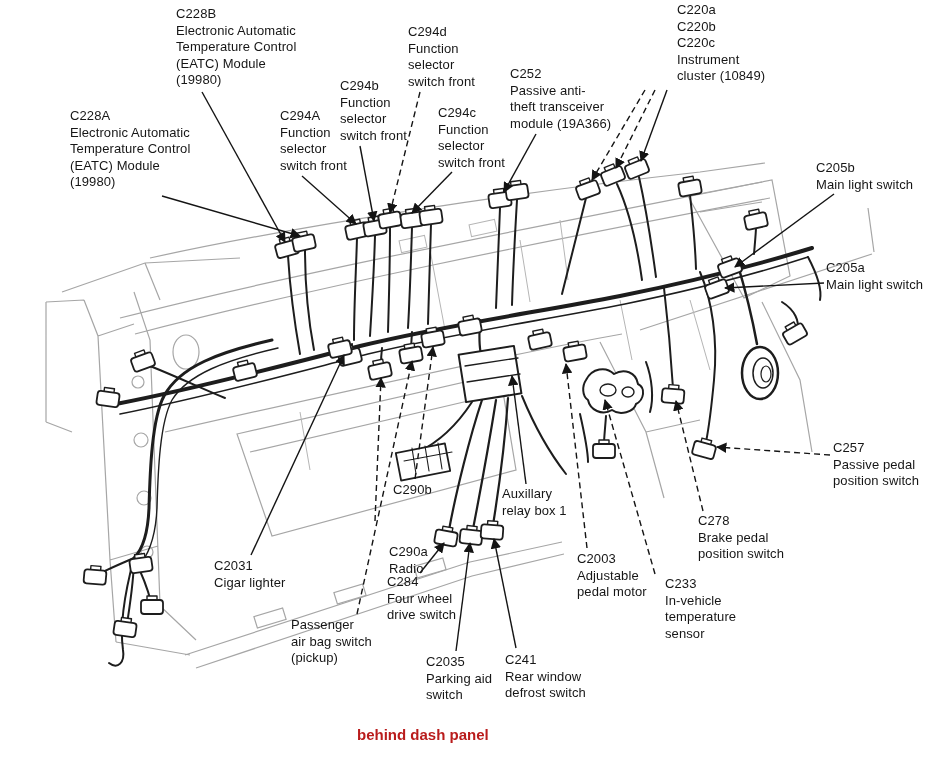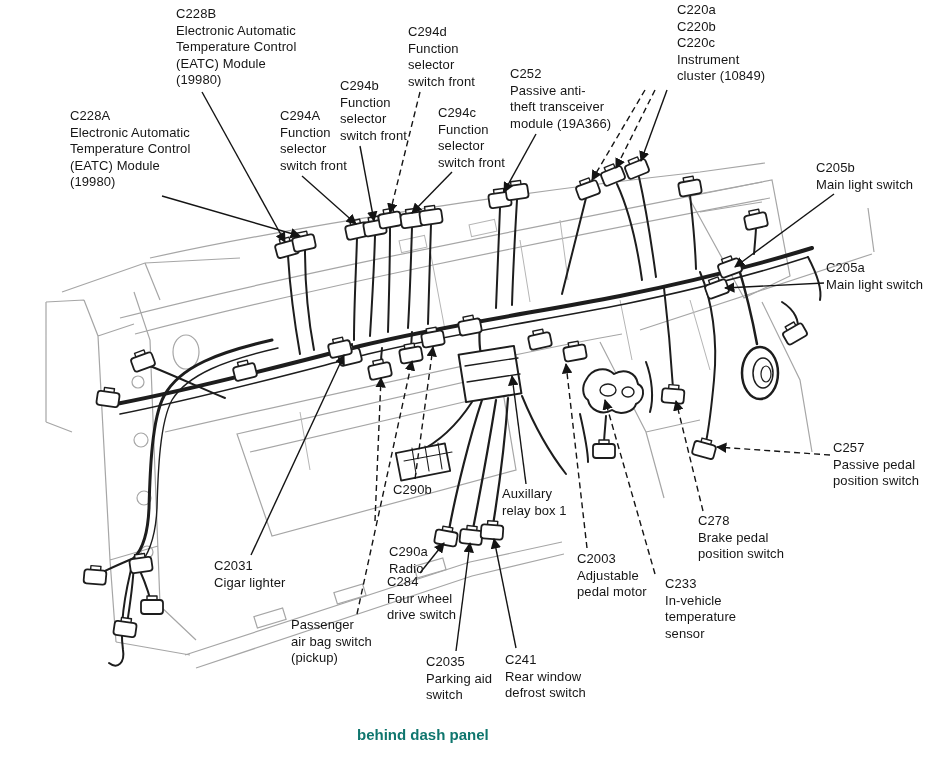--- a/index.html
+++ b/index.html
@@ -7,21 +7,21 @@
     position:relative;width:932px;height:768px;background:#ffffff;overflow:hidden;
     font-family:"Liberation Sans",sans-serif;
   }
   #art{position:absolute;left:0;top:0;}
   .dlabel{
     position:absolute;font-size:13px;line-height:16.5px;color:#161616;
     white-space:nowrap;letter-spacing:.1px;
   }
   .dlabel div{white-space:nowrap;}
   #caption{
-    position:absolute;font-size:15px;font-weight:700;color:#0f766e;white-space:nowrap;
+    position:absolute;font-size:15px;font-weight:700;color:#b91c1c;white-space:nowrap;
   }
   .structure{stroke:#a6a6a6;fill:none;stroke-width:1.2;}
   .structure2{stroke:#b5b5b5;fill:none;stroke-width:1;}
   .wire{stroke:#1d1d1d;fill:none;stroke-linecap:round;stroke-linejoin:round;}
   .wfill{stroke:#1d1d1d;fill:#ffffff;stroke-linejoin:round;}
   .leader{stroke:#141414;stroke-width:1.4;fill:none;}
   .leader.dashed{stroke-dasharray:6 4;}
 </style>
 </head>
 <body>

